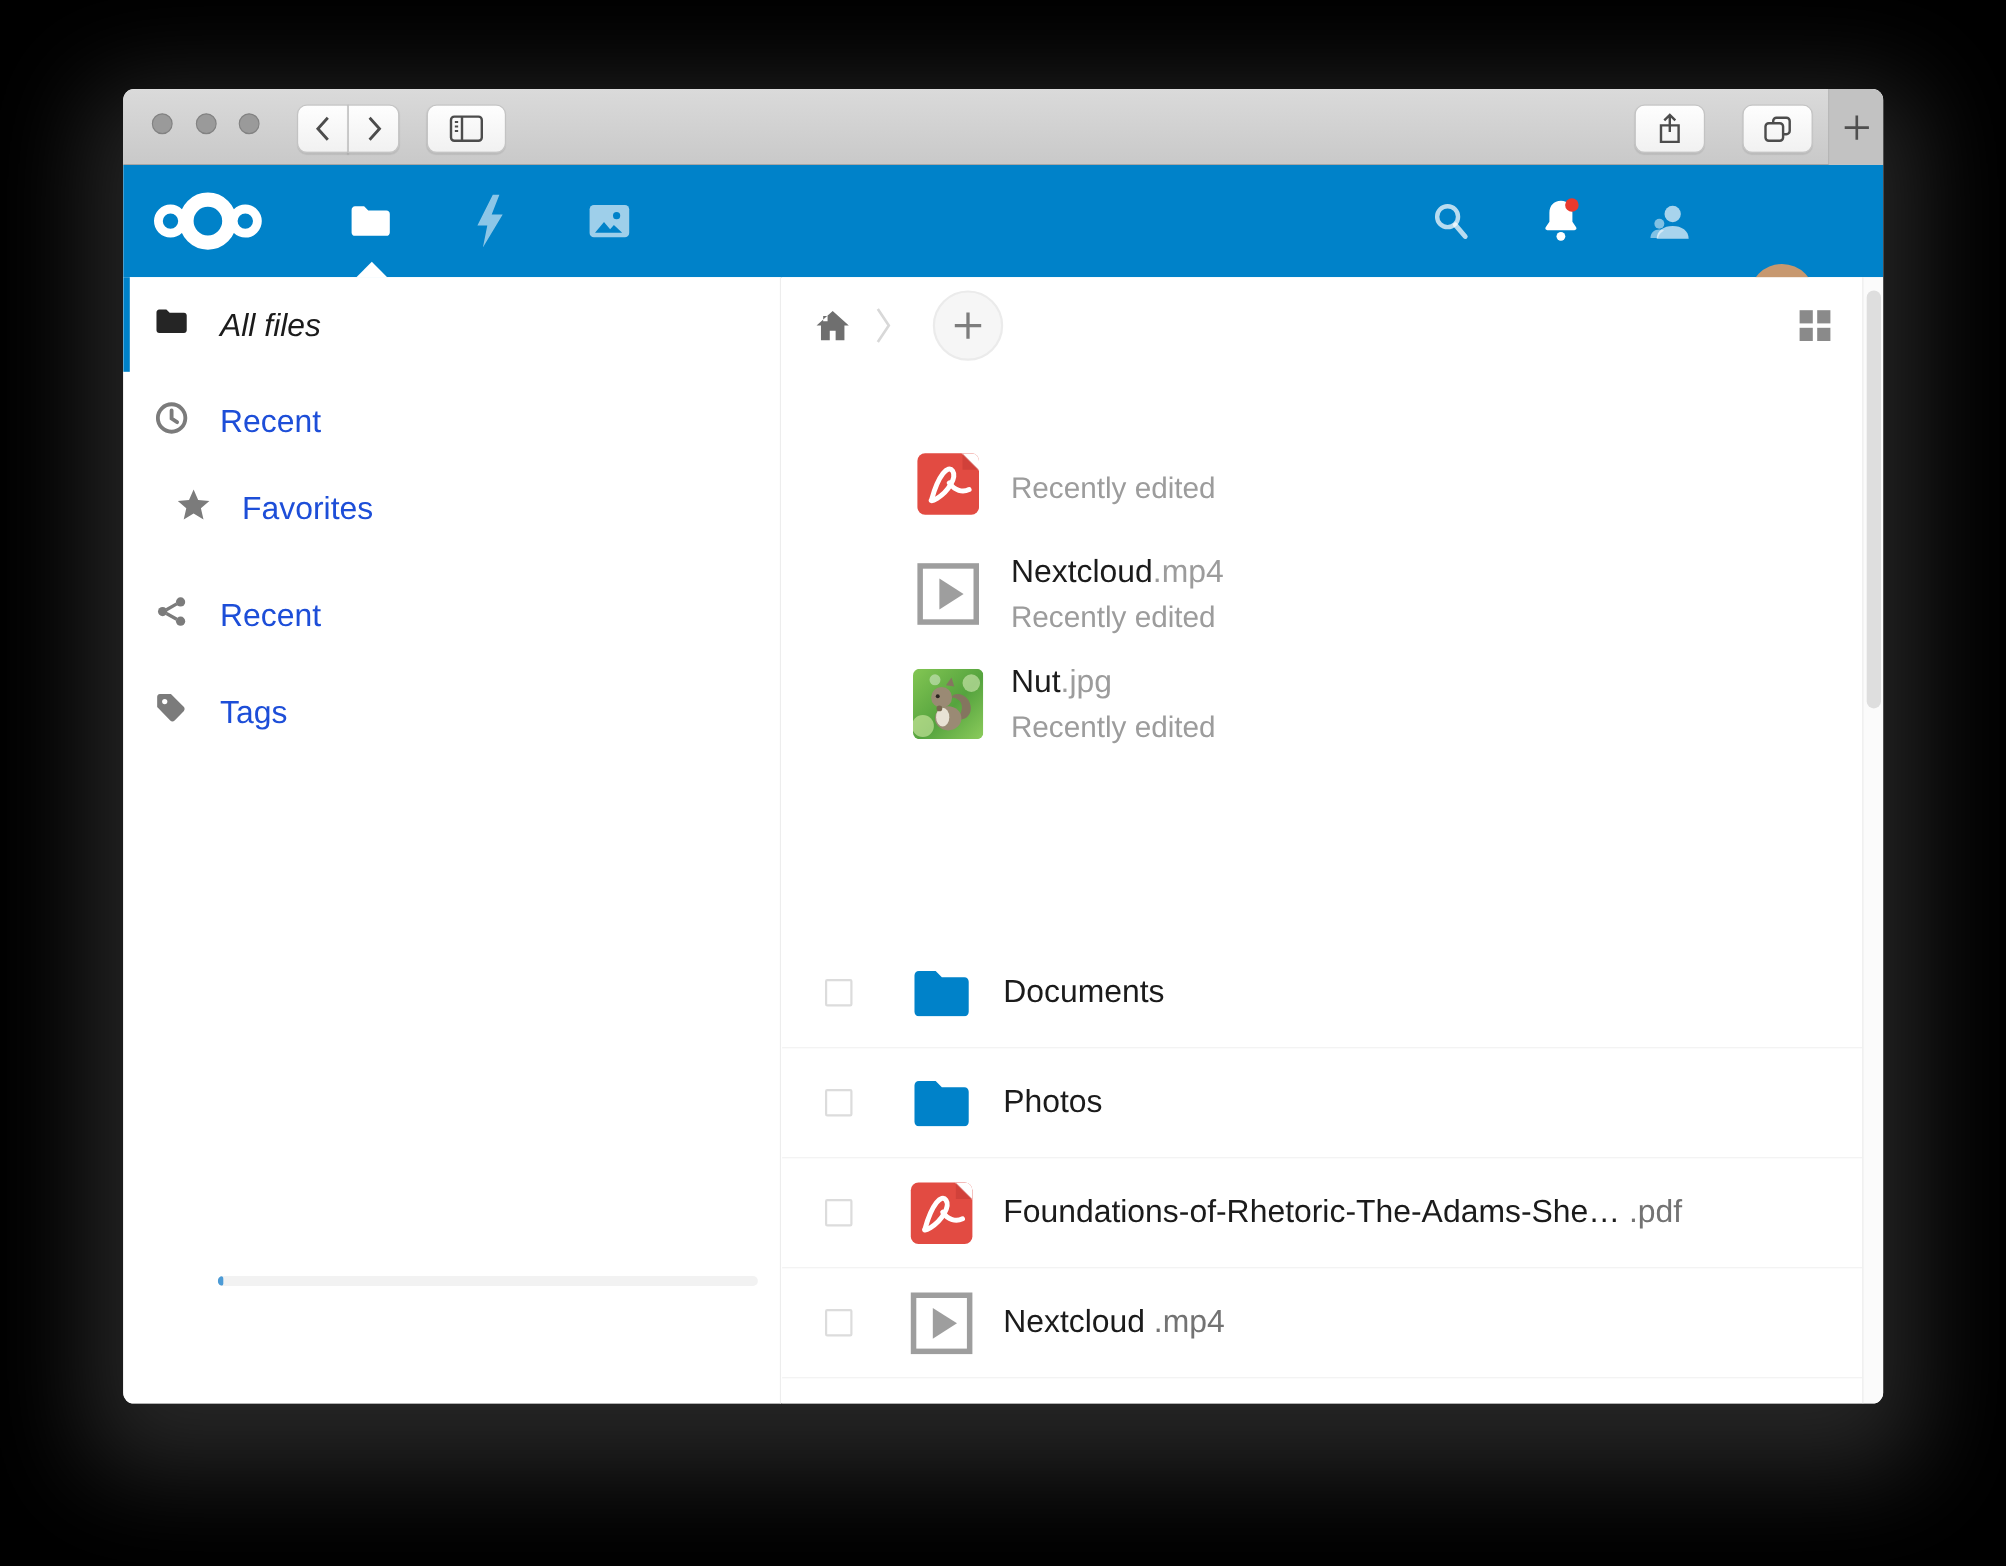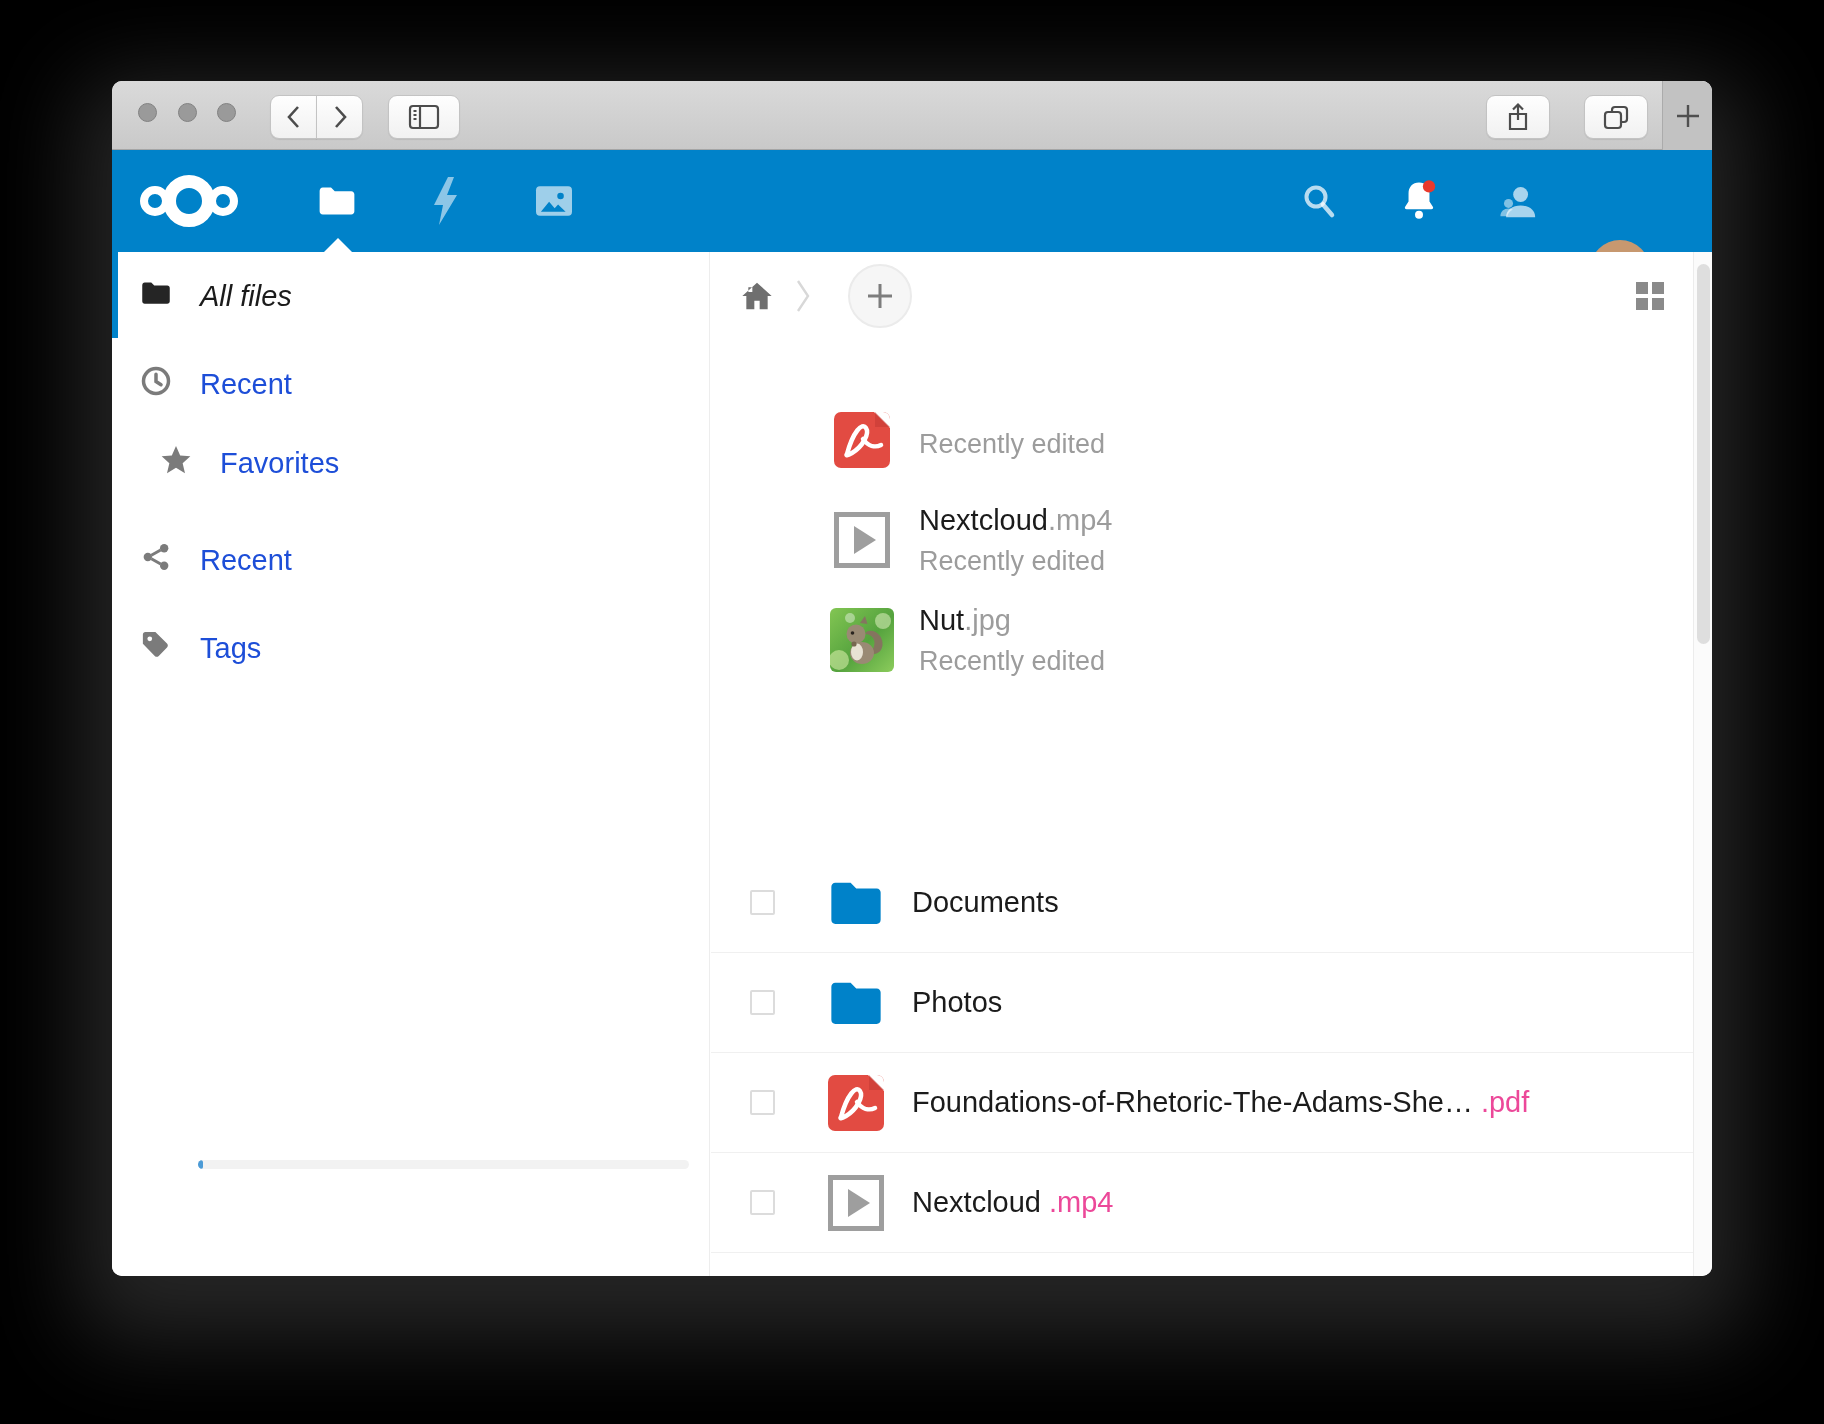--- a/index.html
+++ b/index.html
@@ -72,21 +72,21 @@
   .head-name { position:absolute; left:201px; top:18px; font-size:26px; color:#a0a0a0; }
   .sort-tri { position:absolute; left:296px; top:28px; width:0; height:0;
     border-left:9px solid transparent; border-right:9px solid transparent; border-bottom:11px solid #b5b5b5; }
   .tbl-head .rule { position:absolute; left:0; bottom:0; right:0; border-bottom:1px solid #ededed; }
 
   .rows { position:absolute; left:0; top:601px; width:100%; }
   .frow { position:absolute; left:0; width:100%; height:100px; border-bottom:1px solid #f0f0f0; }
   .frow .cbx { position:absolute; left:39px; top:37px; }
   .frow .rthumb { position:absolute; left:117px; top:22px; width:56px; height:56px; display:flex; align-items:center; justify-content:center; }
   .frow .rname { position:absolute; left:201px; top:33px; font-size:29px; color:#1b1b1b; white-space:nowrap; }
-  .frow .rname .ext { color:#ec4899; margin-left:8px; }
+  .frow .rname .ext { color:#737373; margin-left:8px; }
 
   
   .pdf-box { width:56px; height:56px; border-radius:7px; background:#e24b42; position:relative; overflow:hidden; }
   .pdf-fold { position:absolute; right:0; top:0; width:0; height:0;
     border-top:16px solid #fff; border-left:16px solid transparent; }
   .pdf-fold2 { position:absolute; right:0; top:0; width:0; height:0;
     border-bottom:15px solid #c23b34; border-right:15px solid transparent; opacity:.55; }
   .vid-box { width:56px; height:56px; border:5px solid #9e9e9e; background:#fff; display:flex; align-items:center; justify-content:center; }
   .vid-tri { width:0; height:0; border-top:14px solid transparent; border-bottom:14px solid transparent; border-left:22px solid #9e9e9e; margin-left:5px; }
   .img-box { width:64px; height:64px; border-radius:6px; overflow:hidden; }

